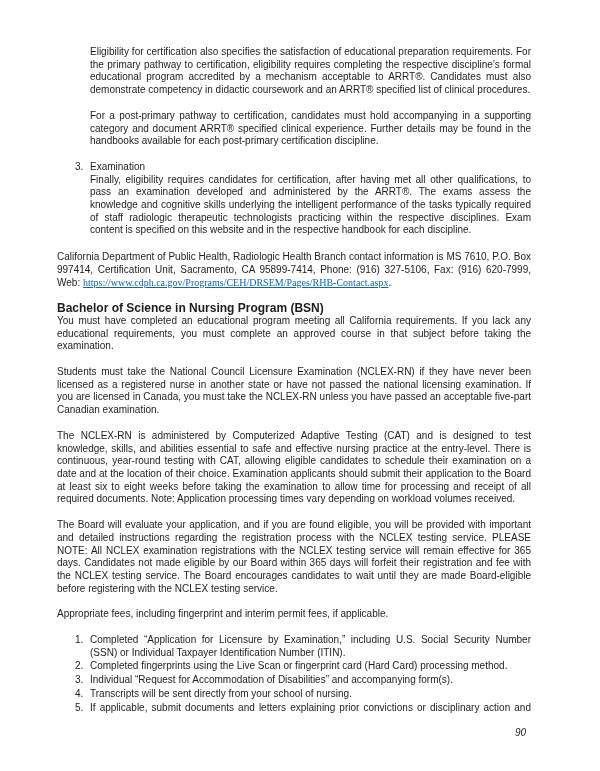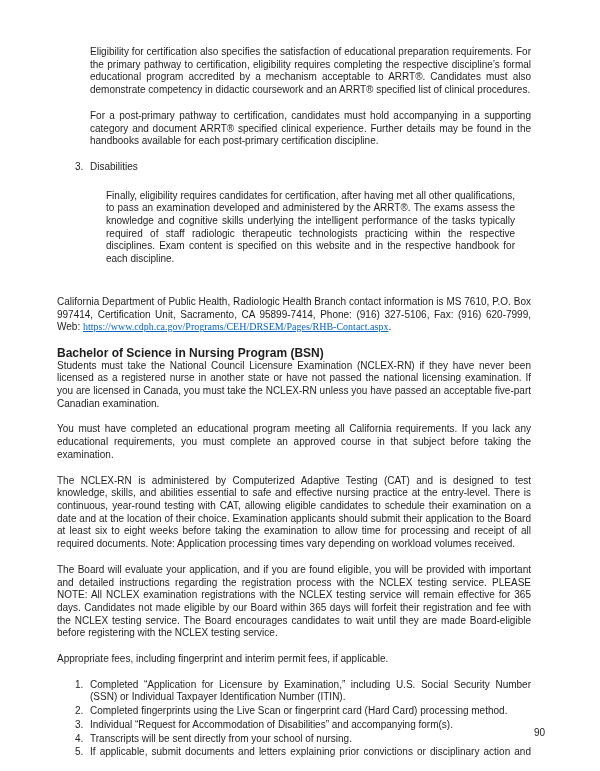--- a/index.html
+++ b/index.html
@@ -31,21 +31,21 @@
   
   .hang {
     display: flex;
     margin-left: 18px;
     margin-bottom: 14px;
     margin-top: 3px;
   }
   .hang .num { flex: none; width: 15px; }
   .hang .body { flex: 1; min-width: 0; }
   .hang .body .title { text-align: left; margin: 0; }
-  .hang .body .text { text-align: justify; margin: 16px; }
+  .hang .body .text { text-align: justify; margin: 0; }
   .heading {
     font-weight: bold;
     font-size: 12px;
     line-height: 12.7px;
     margin: 0;
     text-align: left;
   }
   a.doc-link {
     color: #0563c1;
     text-decoration: underline;
@@ -56,51 +56,52 @@
     list-style: none;
     margin: 0 0 13px 18px;
     padding: 0;
   }
   ol.reqs li { display: flex; margin: 0 0 1px 0; }
   ol.reqs li .li-num { flex: none; width: 15px; }
   ol.reqs li .li-text { flex: 1; min-width: 0; text-align: justify; }
   ol.reqs li:last-child .li-text { text-align-last: justify; }
   .page-number {
     position: absolute;
-    right: 55px;
+    right: 74px;
     top: 727px;
     font-size: 10px;
     color: #1d1d1d;
+    font-style: italic;
   }
 </style>
 </head>
 <body>
 
 <div class="page">
   <div class="content">
 
     <p class="indent">Eligibility for certification also specifies the satisfaction of educational preparation requirements. For the primary pathway to certification, eligibility requires completing the respective discipline’s formal educational program accredited by a mechanism acceptable to ARRT®. Candidates must also demonstrate competency in didactic coursework and an ARRT® specified list of clinical procedures.</p>
 
     <p class="indent">For a post-primary pathway to certification, candidates must hold accompanying in a supporting category and document ARRT® specified clinical experience. Further details may be found in the handbooks available for each post-primary certification discipline.</p>
 
     <div class="hang">
       <span class="num">3.</span>
       <div class="body">
-        <p class="title">Disabilities</p>
+        <p class="title">Examination</p>
         <p class="text">Finally, eligibility requires candidates for certification, after having met all other qualifications, to pass an examination developed and administered by the ARRT®. The exams assess the knowledge and cognitive skills underlying the intelligent performance of the tasks typically required of staff radiologic therapeutic technologists practicing within the respective disciplines. Exam content is specified on this website and in the respective handbook for each discipline.</p>
       </div>
     </div>
 
     <p class="para"><span>California Department of Public Health, Radiologic Health Branch contact information is MS 7610, P.O. Box 997414, Certification Unit, Sacramento, CA 95899-7414, Phone: (916) 327-5106, Fax: (916) 620-7999, Web: </span><a href="#" class="doc-link">https://www.cdph.ca.gov/Programs/CEH/DRSEM/Pages/RHB-Contact.aspx</a><span>.</span></p>
 
     <div class="heading">Bachelor of Science in Nursing Program (BSN)</div>
 
+    <p>You must have completed an educational program meeting all California requirements. If you lack any educational requirements, you must complete an approved course in that subject before taking the examination.</p>
+
     <p>Students must take the National Council Licensure Examination (NCLEX-RN) if they have never been licensed as a registered nurse in another state or have not passed the national licensing examination. If you are licensed in Canada, you must take the NCLEX-RN unless you have passed an acceptable five-part Canadian examination.</p>
-
-    <p>You must have completed an educational program meeting all California requirements. If you lack any educational requirements, you must complete an approved course in that subject before taking the examination.</p>
 
     <p>The NCLEX-RN is administered by Computerized Adaptive Testing (CAT) and is designed to test knowledge, skills, and abilities essential to safe and effective nursing practice at the entry-level. There is continuous, year-round testing with CAT, allowing eligible candidates to schedule their examination on a date and at the location of their choice. Examination applicants should submit their application to the Board at least six to eight weeks before taking the examination to allow time for processing and receipt of all required documents. Note: Application processing times vary depending on workload volumes received.</p>
 
     <p>The Board will evaluate your application, and if you are found eligible, you will be provided with important and detailed instructions regarding the registration process with the NCLEX testing service. PLEASE NOTE: All NCLEX examination registrations with the NCLEX testing service will remain effective for 365 days. Candidates not made eligible by our Board within 365 days will forfeit their registration and fee with the NCLEX testing service. The Board encourages candidates to wait until they are made Board-eligible before registering with the NCLEX testing service.</p>
 
     <p>Appropriate fees, including fingerprint and interim permit fees, if applicable.</p>
 
     <ol class="reqs">
         <li>
           <span class="li-num">1.</span>

